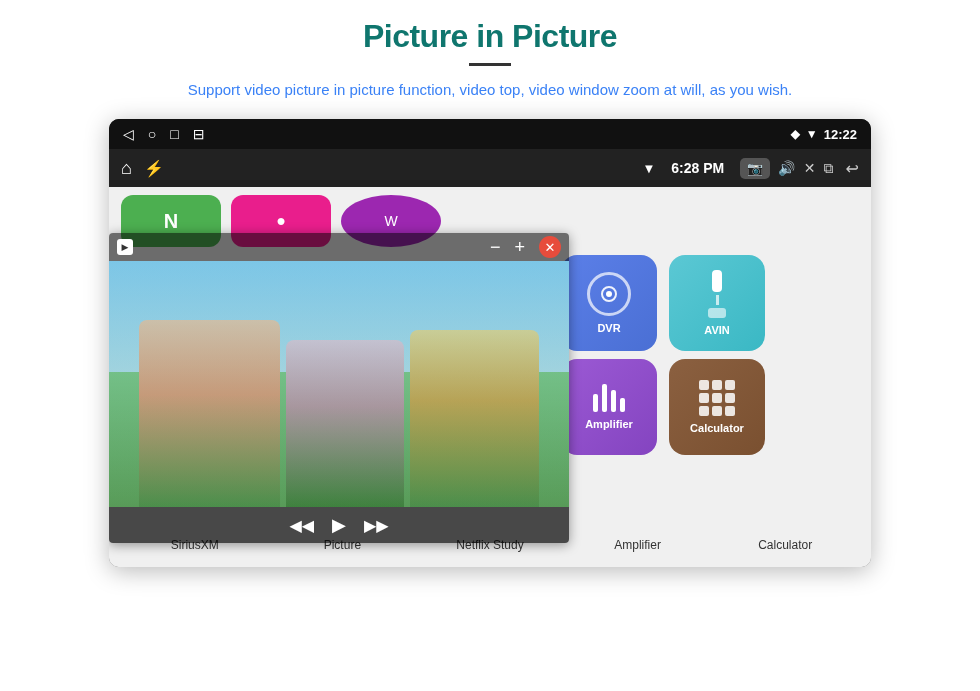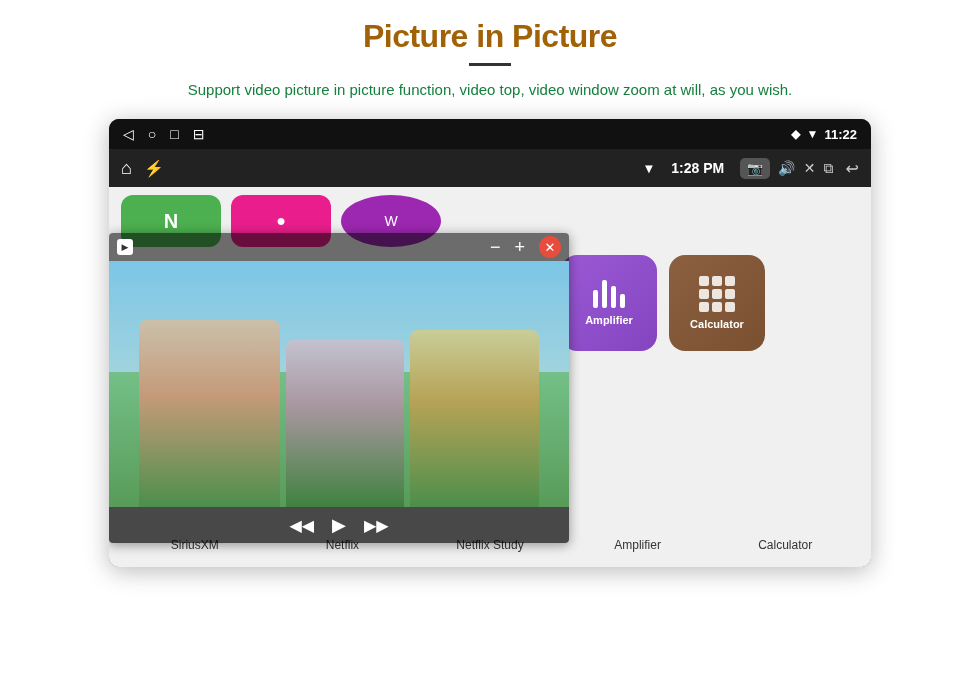--- a/index.html
+++ b/index.html
@@ -16,35 +16,35 @@
       height: 691px;
       display: flex;
       flex-direction: column;
       align-items: center;
       padding-top: 18px;
     }
 
     .page-title {
       font-size: 32px;
       font-weight: 900;
-      color: #a16207;
+      color: #0f766e;
       text-align: center;
       letter-spacing: -0.5px;
     }
 
     .title-divider {
       width: 42px;
       height: 3px;
       background: #333;
       margin: 8px auto 12px;
     }
 
     .page-subtitle {
       font-size: 15px;
-      color: #15803d;
+      color: #3b82f6;
       text-align: center;
       max-width: 680px;
       line-height: 1.55;
       margin-bottom: 18px;
     }
 
     
     .device-frame {
       width: 762px;
       height: 448px;
@@ -391,30 +391,30 @@
     <div class="status-bar">
       <div class="status-left">
         <span>◁</span>
         <span>○</span>
         <span>□</span>
         <span>⊟</span>
       </div>
       <div class="status-right">
         <span class="status-icon">◆</span>
         <span class="status-icon">▼</span>
-        <span>11:22</span>
+        <span>12:22</span>
       </div>
     </div>
 
     <div class="nav-bar">
       <span class="nav-home">⌂</span>
       <span class="nav-usb">⚡</span>
       <div class="nav-center">
         <span class="nav-wifi">▼</span>
-        <span class="nav-time">1:28 PM</span>
+        <span class="nav-time">6:28 PM</span>
         <span class="nav-camera-icon">📷</span>
       </div>
       <div class="nav-right-icons">
         <span>🔊</span>
         <span>✕</span>
         <span>⧉</span>
       </div>
       <span class="nav-back">↩</span>
     </div>
 
@@ -460,20 +460,39 @@
 
           <div class="pip-bottom-bar">
             <span>◀◀</span>
             <span style="font-size:18px;">▶</span>
             <span>▶▶</span>
           </div>
         </div>
 
         <div class="app-grid-right">
 
+          <div class="app-row">
+
+            <div class="app-icon-box dvr-bg">
+              <div class="dvr-icon">
+                <div class="dvr-inner"></div>
+                <div class="dvr-dot"></div>
+              </div>
+              <span class="icon-label">DVR</span>
+            </div>
+
+            <div class="app-icon-box avin-bg">
+              <div style="display:flex;flex-direction:column;align-items:center;gap:3px;">
+                <div style="width:10px;height:22px;background:#fff;border-radius:4px;"></div>
+                <div style="width:3px;height:10px;background:rgba(255,255,255,0.7);"></div>
+                <div style="width:18px;height:10px;background:rgba(255,255,255,0.6);border-radius:3px;"></div>
+              </div>
+              <span class="icon-label">AVIN</span>
+            </div>
+          </div>
 
           <div class="app-row">
 
             <div class="app-icon-box amp-bg">
               <div class="amp-icon">
                 <div class="amp-bar" style="height:18px;"></div>
                 <div class="amp-bar" style="height:28px;"></div>
                 <div class="amp-bar" style="height:22px;"></div>
                 <div class="amp-bar" style="height:14px;"></div>
               </div>
@@ -499,21 +518,21 @@
         </div>
 
         <div class="watermark">YC729</div>
       </div>
 
       <div class="app-bottom-row">
         <div class="bottom-app-item">
           <span class="bottom-app-name">SiriusXM</span>
         </div>
         <div class="bottom-app-item">
-          <span class="bottom-app-name">Netflix</span>
+          <span class="bottom-app-name">Picture</span>
         </div>
         <div class="bottom-app-item">
           <span class="bottom-app-name">Netflix Study</span>
         </div>
         <div class="bottom-app-item">
           <span class="bottom-app-name">Amplifier</span>
         </div>
         <div class="bottom-app-item">
           <span class="bottom-app-name">Calculator</span>
         </div>

